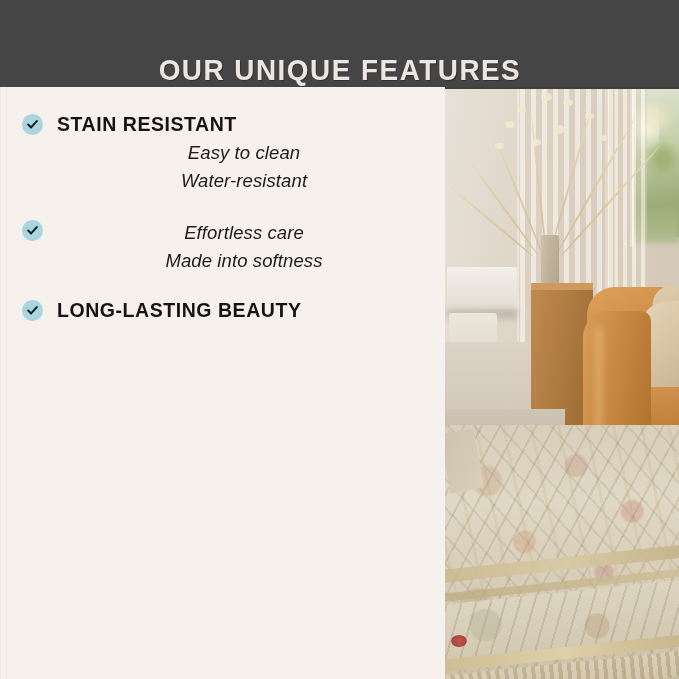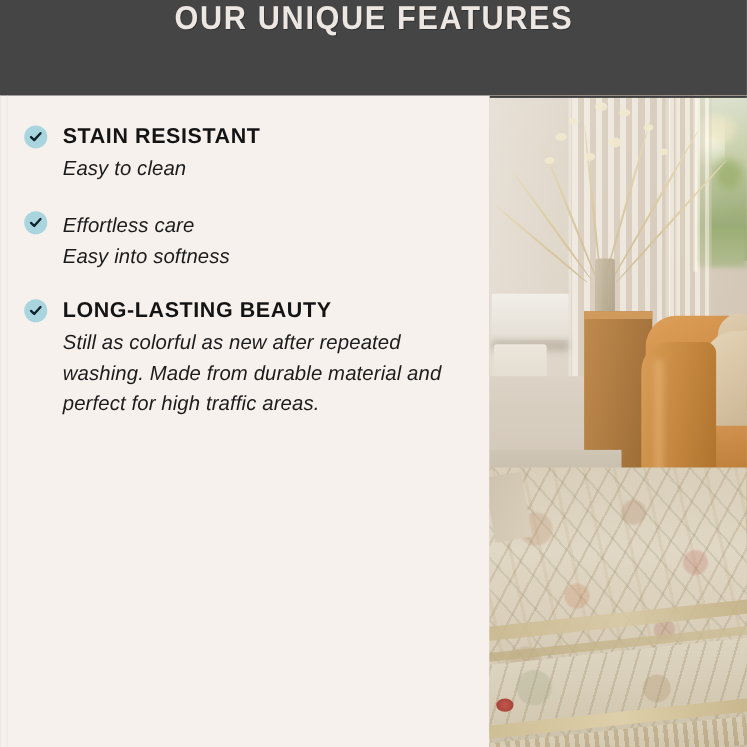--- a/index.html
+++ b/index.html
@@ -21,21 +21,21 @@
   }
 
   
   #header {
     position: absolute;
     left: 0; top: 0;
     width: 679px;
     height: 87px;
     background: #454545;
     display: flex;
-    align-items: flex-start;
+    align-items: flex-end;
     justify-content: center;
   }
   #header-title {
     color: #ece7e3;
     font-family: "Liberation Sans", sans-serif;
     font-size: 30px;
     font-weight: bold;
     letter-spacing: 1.6px;
     text-transform: uppercase;
     transform: scaleX(0.93);
@@ -96,21 +96,21 @@
     font-family: "Liberation Sans", sans-serif;
     font-size: 19.5px;
     font-weight: bold;
     letter-spacing: 0.55px;
     color: #141414;
     text-transform: uppercase;
     line-height: 23px;
     white-space: nowrap;
   }
 
-  .feature-lines { margin-top: 3px; }
+  .feature-lines { margin-top: 3px; text-align: center; }
 
   .feature-line {
     font-family: "Liberation Sans", sans-serif;
     font-style: italic;
     font-size: 18.5px;
     font-weight: 400;
     color: #1c1c1c;
     line-height: 28px;
     letter-spacing: 0.1px;
     white-space: nowrap;
@@ -393,46 +393,44 @@
 
         <div class="feature">
           <span class="check-icon">
             <svg width="13" height="13" viewBox="0 0 13 13" aria-hidden="true">
               <path d="M2.2 6.6 L5.1 9.4 L10.8 3.1" fill="none" stroke="#10222b" stroke-width="2.1" stroke-linecap="round" stroke-linejoin="round"></path>
             </svg>
           </span>
           <div class="feature-title">STAIN RESISTANT</div>
           <div class="feature-lines">
             <div class="feature-line">Easy to clean</div>
+            <div class="feature-line">Water-resistant</div>
           </div>
         </div>
 
         <div class="feature">
           <span class="check-icon">
             <svg width="13" height="13" viewBox="0 0 13 13" aria-hidden="true">
               <path d="M2.2 6.6 L5.1 9.4 L10.8 3.1" fill="none" stroke="#10222b" stroke-width="2.1" stroke-linecap="round" stroke-linejoin="round"></path>
             </svg>
           </span>
           <div class="feature-lines">
             <div class="feature-line">Effortless care</div>
-            <div class="feature-line">Easy into softness</div>
+            <div class="feature-line">Made into softness</div>
           </div>
         </div>
 
 
         <div class="feature">
           <span class="check-icon">
             <svg width="13" height="13" viewBox="0 0 13 13" aria-hidden="true">
               <path d="M2.2 6.6 L5.1 9.4 L10.8 3.1" fill="none" stroke="#10222b" stroke-width="2.1" stroke-linecap="round" stroke-linejoin="round"></path>
             </svg>
           </span>
           <div class="feature-title">LONG-LASTING BEAUTY</div>
-          <div class="feature-lines">
-            <div class="feature-paragraph">Still as colorful as new after repeated washing. Made from durable material and perfect for high traffic areas.</div>
-          </div>
         </div>
 
       </div>
     </div>
 
     <div id="photo-panel">
       <div class="ph wall"></div>
       <div class="ph window"></div>
       <div class="ph window-glow"></div>
       <div class="ph window-blob1"></div>

